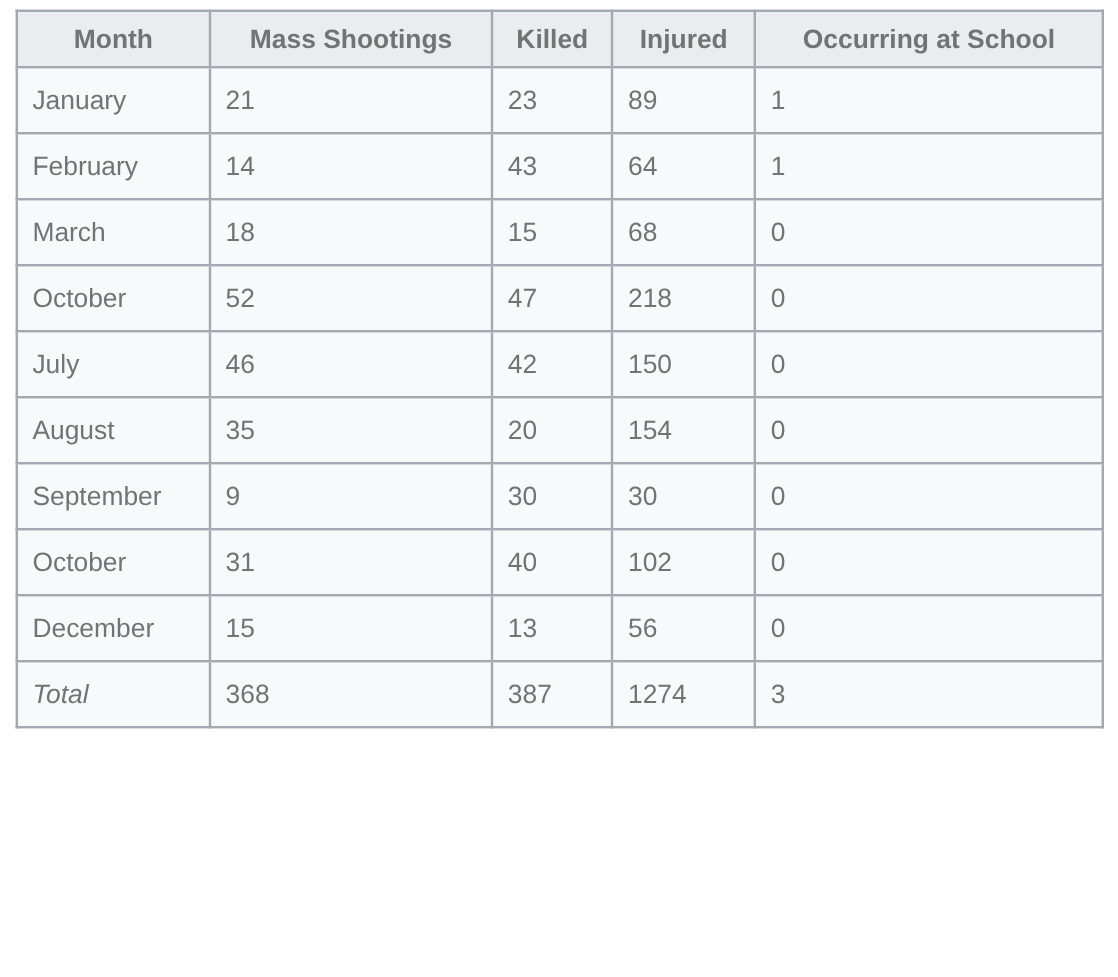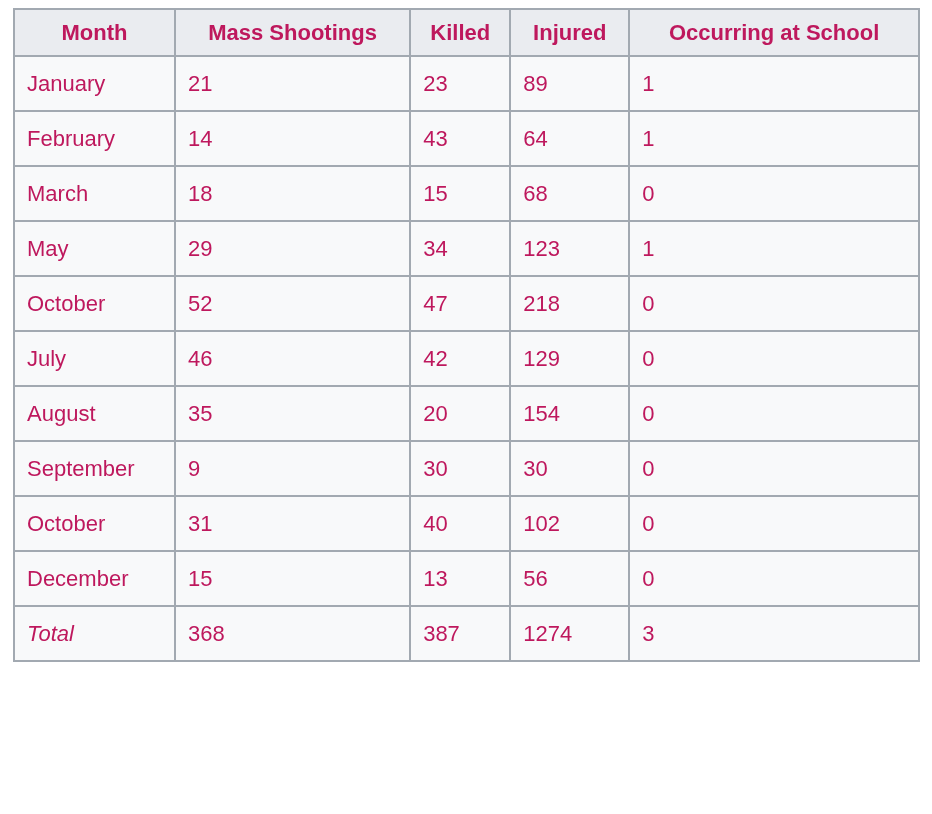--- a/index.html
+++ b/index.html
@@ -9,21 +9,21 @@
     width: 932px;
     height: 814px;
     overflow: hidden;
     font-family: "Liberation Sans", "DejaVu Sans", sans-serif;
   }
   table.wikitable {
     border-collapse: collapse;
     table-layout: fixed;
     margin: 8px 12px 0 13px;
     background: #f8f9fa;
-    color: #be185d;
+    color: #737373;
     font-size: 22px;
   }
   table.wikitable th,
   table.wikitable td {
     border: 2px solid #a2a9b1;
     line-height: 27px;
     overflow: hidden;
     white-space: nowrap;
   }
   table.wikitable th {
@@ -80,38 +80,31 @@
       <td>1</td>
     </tr>
     <tr>
       <td>March</td>
       <td>18</td>
       <td>15</td>
       <td>68</td>
       <td>0</td>
     </tr>
     <tr>
-      <td>May</td>
-      <td>29</td>
-      <td>34</td>
-      <td>123</td>
-      <td>1</td>
-    </tr>
-    <tr>
       <td>October</td>
       <td>52</td>
       <td>47</td>
       <td>218</td>
       <td>0</td>
     </tr>
     <tr>
       <td>July</td>
       <td>46</td>
       <td>42</td>
-      <td>129</td>
+      <td>150</td>
       <td>0</td>
     </tr>
     <tr>
       <td>August</td>
       <td>35</td>
       <td>20</td>
       <td>154</td>
       <td>0</td>
     </tr>
     <tr>

